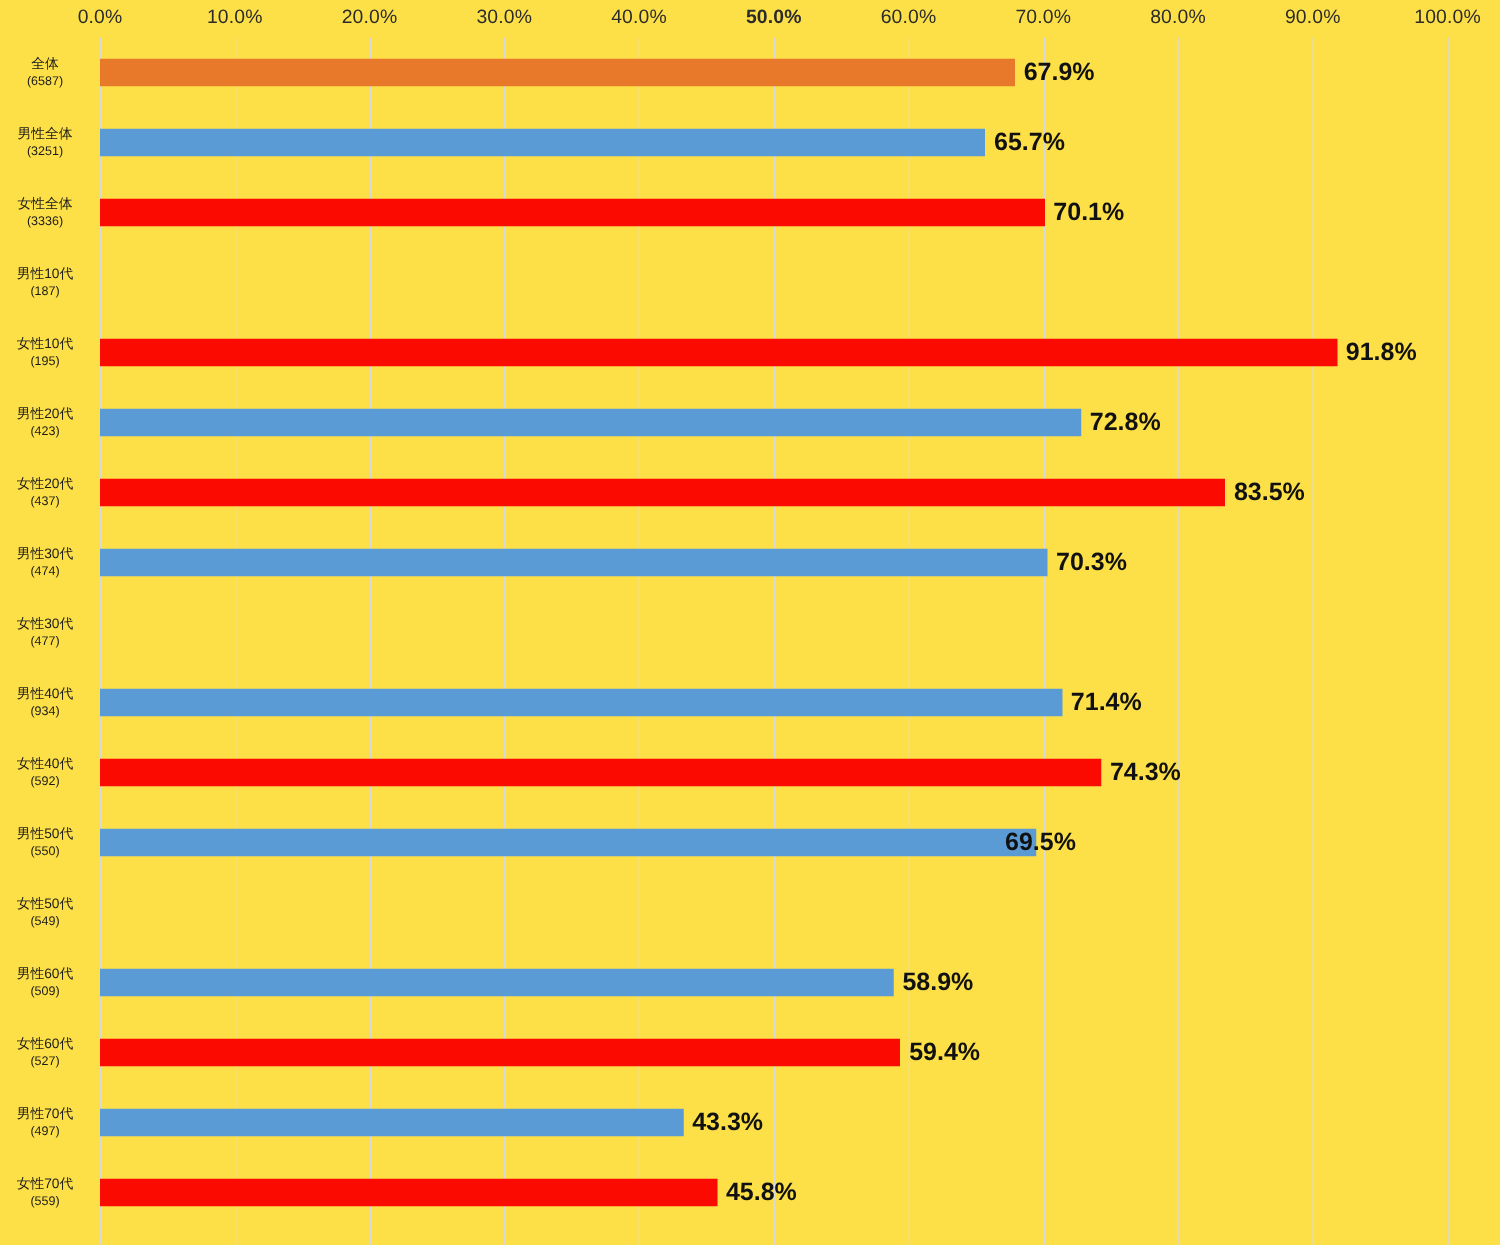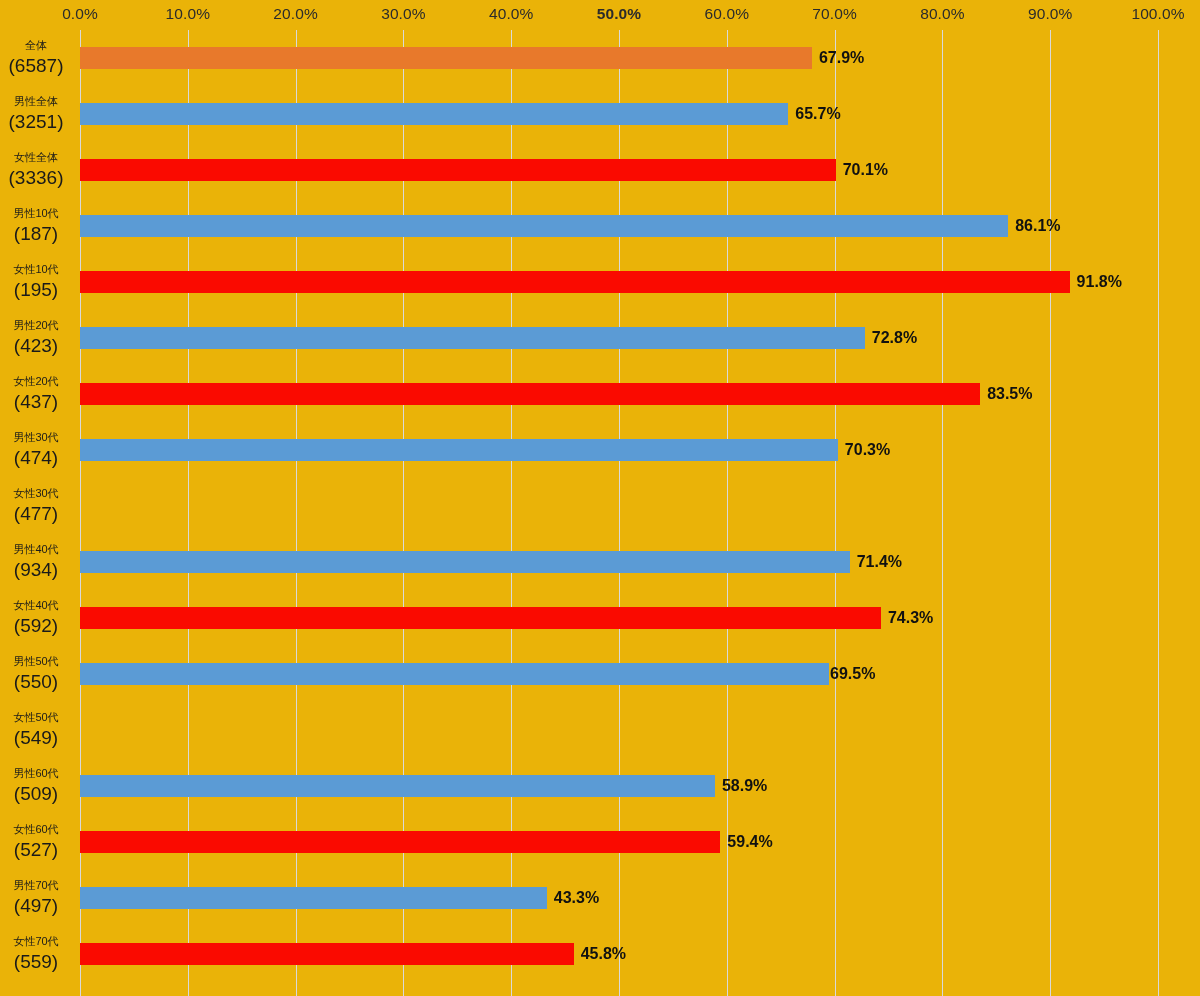--- a/index.html
+++ b/index.html
@@ -9,21 +9,21 @@
   }
   body {
     font-family: "Liberation Sans", "DejaVu Sans", sans-serif;
     -webkit-font-smoothing: antialiased;
   }
 
   #chart-root {
     position: relative;
     width: 1200px;
     height: 996px;
-    background: #eab308;
+    background: #fde047;
     overflow: hidden;
   }
 
   
   #axis-top {
     position: absolute;
     left: 0;
     top: 0;
     width: 1200px;
     height: 30px;
@@ -80,21 +80,21 @@
     justify-content: center;
     text-align: center;
     line-height: 1.32;
     color: #1a1a1a;
   }
   .row-label .cat-name {
     font-size: 11px;
     white-space: nowrap;
   }
   .row-label .cat-count {
-    font-size: 19px;
+    font-size: 10px;
     white-space: nowrap;
   }
   .bar-track {
     position: absolute;
     left: 80px;
     top: 0;
     width: 1078px;
     height: 56px;
   }
   .bar {
@@ -102,21 +102,21 @@
     top: 17px;
     left: 0;
     height: 22px;
   }
   .bar-value {
     position: absolute;
     top: 17px;
     height: 22px;
     display: flex;
     align-items: center;
-    font-size: 16px;
+    font-size: 20px;
     font-weight: bold;
     color: #111111;
     white-space: nowrap;
     padding-left: 7px;
   }
 </style>
 </head>
 <body>
 
 <div id="chart-root">
@@ -178,24 +178,20 @@
         <div class="bar-track">
           <div class="bar" style="width: 755.678px; background: rgb(250, 10, 0);"></div>
           <div class="bar-value" style="left: 755.678px;">70.1%</div>
         </div>
       </div>
       <div class="row" style="top: 168px;">
         <div class="row-label">
           <div class="cat-name">男性10代</div>
           <div class="cat-count">(187)</div>
         </div>
-        <div class="bar-track">
-          <div class="bar" style="width: 928.158px; background: rgb(91, 155, 213);"></div>
-          <div class="bar-value" style="left: 928.158px;">86.1%</div>
-        </div>
       </div>
       <div class="row" style="top: 224px;">
         <div class="row-label">
           <div class="cat-name">女性10代</div>
           <div class="cat-count">(195)</div>
         </div>
         <div class="bar-track">
           <div class="bar" style="width: 989.604px; background: rgb(250, 10, 0);"></div>
           <div class="bar-value" style="left: 989.604px;">91.8%</div>
         </div>
@@ -256,21 +252,21 @@
           <div class="bar-value" style="left: 800.954px;">74.3%</div>
         </div>
       </div>
       <div class="row" style="top: 616px;">
         <div class="row-label">
           <div class="cat-name">男性50代</div>
           <div class="cat-count">(550)</div>
         </div>
         <div class="bar-track">
           <div class="bar" style="width: 749.21px; background: rgb(91, 155, 213);"></div>
-          <div class="bar-value" style="left: 743px;">69.5%</div>
+          <div class="bar-value" style="left: 717px;">69.5%</div>
         </div>
       </div>
       <div class="row" style="top: 672px;">
         <div class="row-label">
           <div class="cat-name">女性50代</div>
           <div class="cat-count">(549)</div>
         </div>
       </div>
       <div class="row" style="top: 728px;">
         <div class="row-label">

